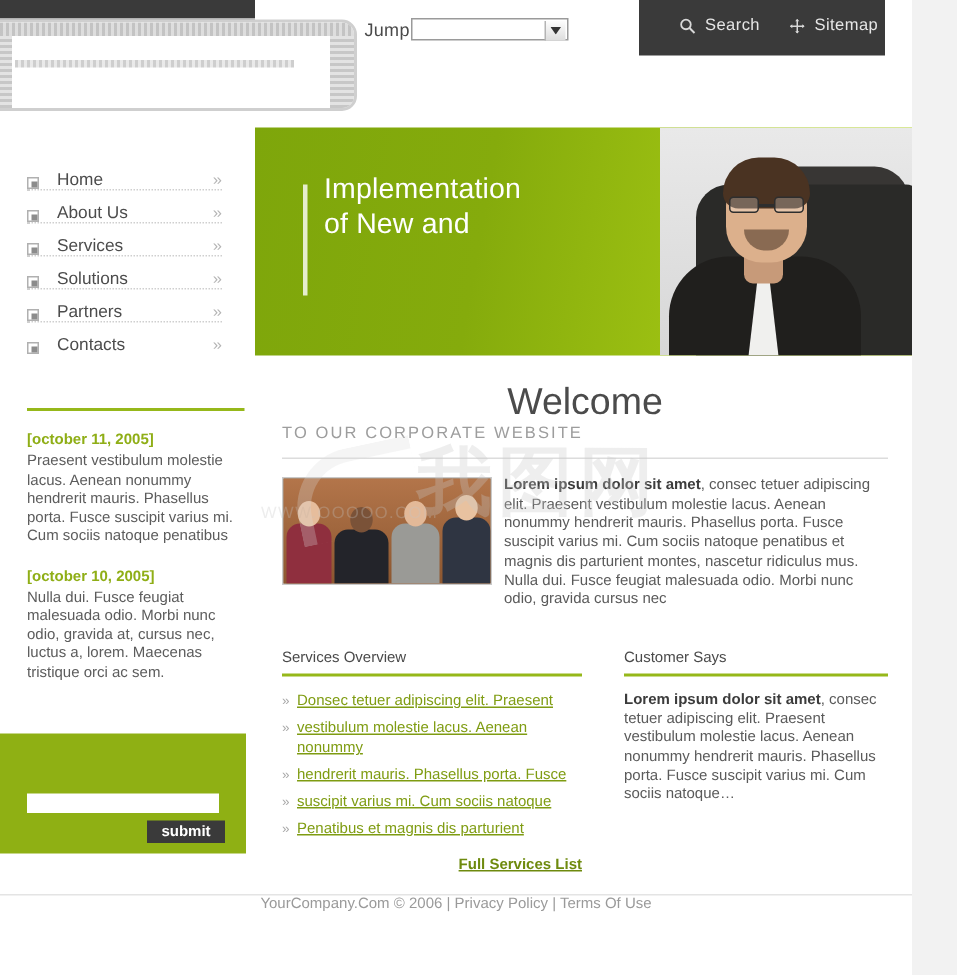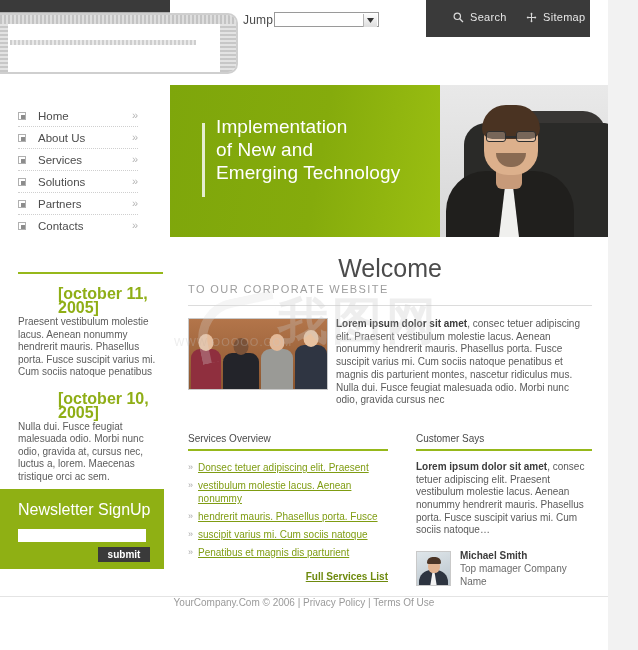--- a/index.html
+++ b/index.html
@@ -41,22 +41,22 @@
   .blur-box .bl-line{position:absolute;left:18px;width:186px;height:5px;
      background:repeating-linear-gradient(90deg,#c2c2c2 0 2px,#e4e4e4 2px 4px);opacity:.8;}
   .blur-box .bl-l1{top:25px;}
   .blur-box .bl-edge{position:absolute;left:0;top:9px;width:16px;height:48px;
      background:repeating-linear-gradient(0deg,#bdbdbd 0 2px,#dedede 2px 4px);opacity:.85;}
   .blur-box .bl-edge-r{position:absolute;right:0;top:9px;width:16px;height:48px;
      background:repeating-linear-gradient(0deg,#bdbdbd 0 2px,#dedede 2px 4px);opacity:.85;}
 
   
   .nav{position:absolute;left:0;top:105px;width:162px;}
-  .nav-item{position:relative;height:21px;display:flex;align-items:center;
-     border-bottom:1px dotted #cfcfcf;margin:0 24px 0 18px;cursor:pointer;}
+  .nav-item{position:relative;height:21px;display:flex;align-items:flex-end;
+     border-bottom:1px dotted #cfcfcf;margin:0 14px 0 18px;cursor:pointer;}
   .nav-item:last-child{border-bottom:none;}
   .nav-bullet{width:8px;height:8px;border:1px solid #b0b0b0;background:#ffffff;
      box-sizing:border-box;position:relative;flex:0 0 auto;}
   .nav-bullet:after{content:"";position:absolute;left:2px;top:2px;width:4px;height:4px;background:#8c8c8c;}
   .nav-label{margin-left:12px;font-size:11.5px;color:#4c4c4c;}
   .nav-chev{position:absolute;right:0;font-size:11px;color:#b5b5b5;line-height:1;}
 
   
   .hero{position:absolute;left:170px;top:85px;width:438px;height:152px;overflow:hidden;
      background:linear-gradient(100deg,#7ea60b 0%,#85ab0c 35%,#9cc012 65%,#b4d61c 100%);}
@@ -84,21 +84,21 @@
   .hp-beard{position:absolute;left:56px;top:68px;width:30px;height:14px;background:rgba(70,50,35,.55);border-radius:0 0 14px 14px;}
 
   
   .content{position:absolute;left:0;top:237px;width:608px;}
   .col-left{position:absolute;left:18px;top:30px;width:146px;}
   .col-main{position:absolute;left:188px;top:18px;width:404px;}
 
   .h-news{font-size:17px;color:#4a4a4a;font-weight:400;}
   .rule-green{height:2px;background:#96b81a;margin-top:5px;width:145px;}
   .news-item{margin-top:13px;}
-  .news-date{font-size:16px;font-weight:bold;color:#8fae16;line-height:14px;margin-left:40px;}
+  .news-date{font-size:10px;font-weight:bold;color:#8fae16;line-height:14px;}
   .news-body{font-size:10px;line-height:12.5px;color:#5c5c5c;margin-top:1px;}
 
   .newsletter{position:absolute;left:0;top:252px;width:164px;height:80px;background:#8fb014;}
   .nl-title{position:absolute;left:18px;top:12px;font-size:16px;color:#ffffff;font-weight:400;}
   .nl-input{position:absolute;left:18px;top:40px;width:128px;height:13px;background:#ffffff;border:none;padding:0 3px;
      box-sizing:border-box;font-size:10px;font-family:"Liberation Sans",sans-serif;}
   .nl-submit{position:absolute;left:98px;top:58px;width:52px;height:15px;background:#3a3a3a;color:#ffffff;
      border:none;font-size:10px;font-weight:bold;font-family:"Liberation Sans",sans-serif;cursor:pointer;
      display:flex;align-items:center;justify-content:center;}
 
@@ -233,21 +233,20 @@
         <span class="nav-label">Contacts</span>
         <span class="nav-chev">»</span>
       </div>
     </nav>
 
     <div class="hero">
       <div class="hero-rule"></div>
       <div class="hero-text">
         <div>Implementation</div>
         <div>of New and</div>
-        <div>Emerging Technology</div>
       </div>
       <div class="hero-photo">
         <div class="hp-bg"></div>
         <div class="hp-chair2"></div>
         <div class="hp-chair"></div>
         <div class="hp-suit"></div>
         <div class="hp-shirt"></div>
         <div class="hp-neck"></div>
         <div class="hp-head"></div>
         <div class="hp-hair"></div>
@@ -269,21 +268,20 @@
           <div class="news-date">[october 11, 2005]</div>
           <div class="news-body">Praesent vestibulum molestie lacus. Aenean nonummy hendrerit mauris. Phasellus porta. Fusce suscipit varius mi. Cum sociis natoque penatibus</div>
         </div>
         <div class="news-item">
           <div class="news-date">[october 10, 2005]</div>
           <div class="news-body">Nulla dui. Fusce feugiat malesuada odio. Morbi nunc odio, gravida at, cursus nec, luctus a, lorem. Maecenas tristique orci ac sem.</div>
         </div>
       </div>
 
       <div class="newsletter">
-        <div class="nl-title">Newsletter SignUp</div>
         <input class="nl-input" type="text" placeholder="" style="">
         <button class="nl-submit">submit</button>
       </div>
 
       <div class="col-main">
         <div class="welcome-h">Welcome</div>
         <div class="welcome-sub">TO OUR CORPORATE WEBSITE</div>
         <div class="rule-gray"></div>
 
         <div class="intro">
@@ -332,33 +330,20 @@
                 <span class="svc-a">Penatibus et magnis dis parturient</span>
               </div>
             </div>
             <div class="svc-full">Full Services List</div>
           </div>
 
           <div class="cust">
             <div class="h-sec">Customer Says</div>
             <div class="rule-green2"></div>
             <div class="cust-text"><b>Lorem ipsum dolor sit amet</b><span>, consec tetuer adipiscing elit. Praesent vestibulum molestie lacus. Aenean nonummy hendrerit mauris. Phasellus porta. Fusce suscipit varius mi. Cum sociis natoque…</span></div>
-            <div class="cust-person">
-              <div class="cust-avatar">
-                <div class="ca-bg"></div>
-                <div class="ca-suit"></div>
-                <div class="ca-shirt"></div>
-                <div class="ca-head"></div>
-                <div class="ca-hair"></div>
-              </div>
-              <div>
-                <div class="cust-name">Michael Smith</div>
-                <div class="cust-role">Top mamager Company Name</div>
-              </div>
-            </div>
           </div>
         </div>
       </div>
     </div>
 
     <div class="footer">
       <div class="footer-text">YourCompany.Com © 2006 | Privacy Policy | Terms Of Use</div>
     </div>
 
     <div class="watermark">

